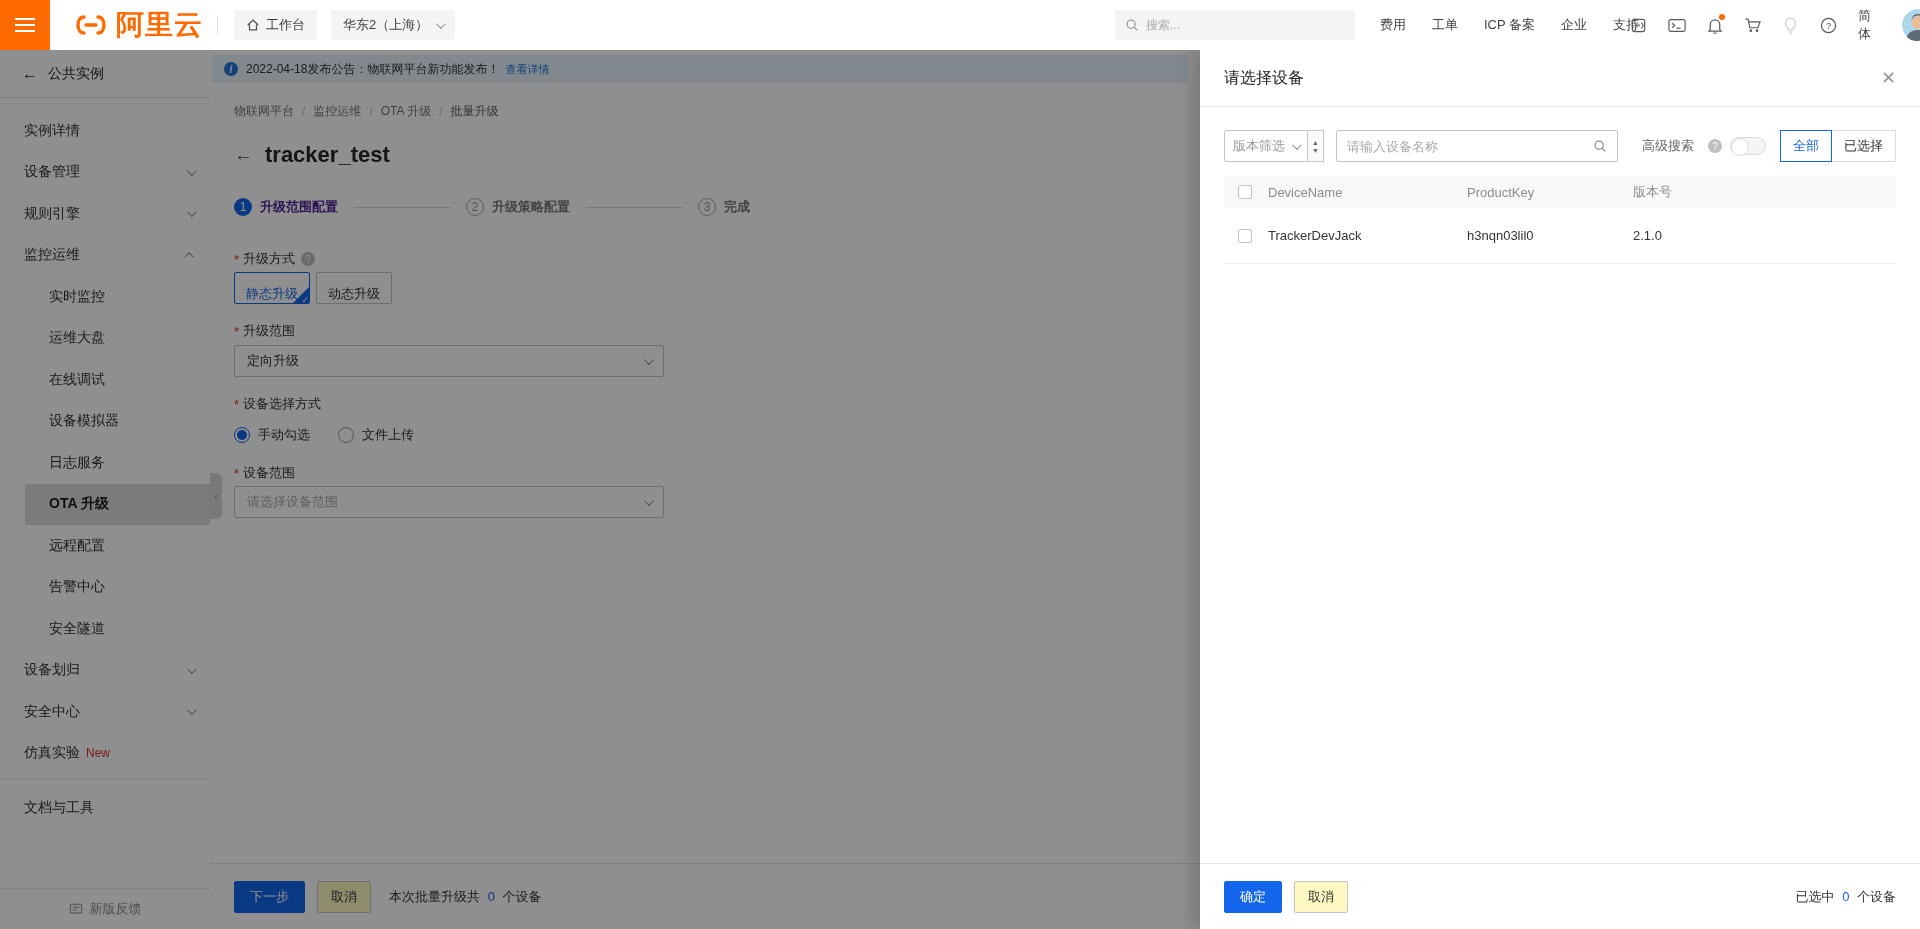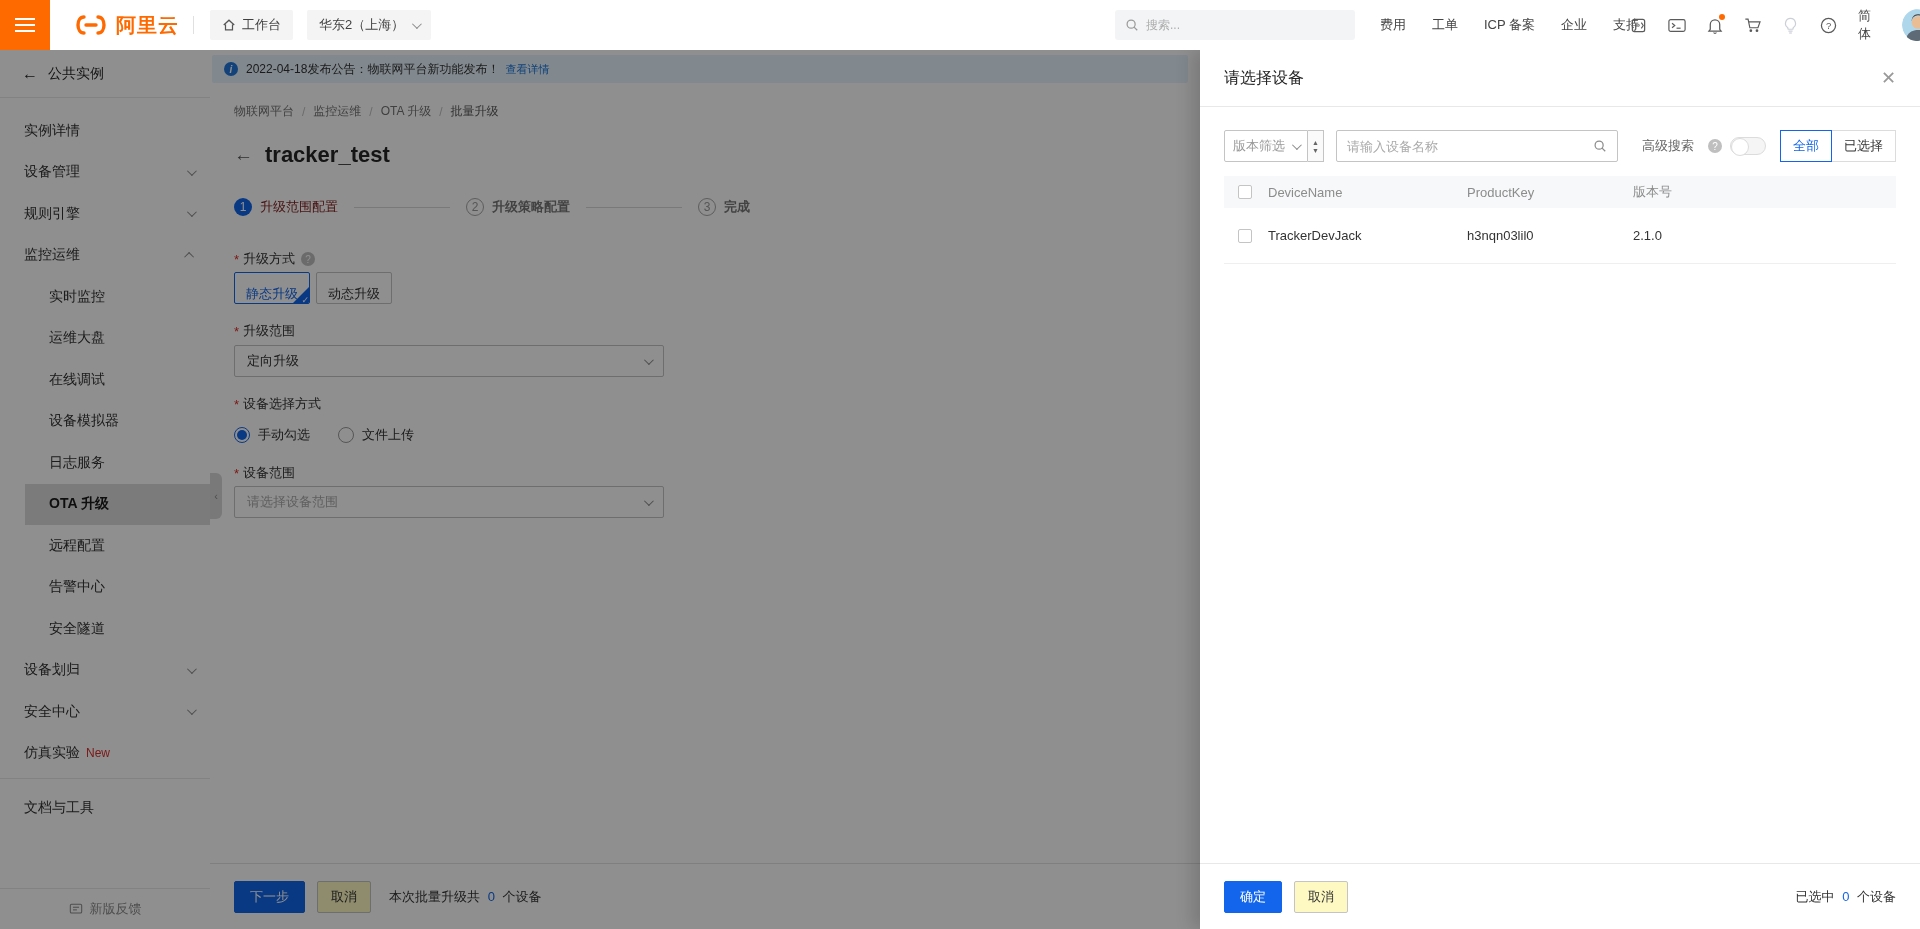--- a/index.html
+++ b/index.html
@@ -5,21 +5,21 @@
   * { margin:0; padding:0; box-sizing:border-box; }
   html,body { width:1920px; height:929px; overflow:hidden; }
   body { font-family:"Liberation Sans","DejaVu Sans",sans-serif; background:#fff; }
   .screen { position:relative; width:1920px; height:929px; background:#fff; }
 
   
   .topbar { position:absolute; left:0; top:0; width:1920px; height:50px; background:#fff; display:flex; align-items:center; z-index:40; }
   .hamburger { width:50px; height:50px; background:#FF6A00; display:flex; flex-direction:column; justify-content:center; align-items:center; gap:4px; cursor:pointer; flex:0 0 auto; }
   .hamburger i { display:block; width:20px; height:2px; background:#fff; }
   .logo { display:flex; align-items:center; margin-left:22px; flex:0 0 auto; }
-  .logo-text { color:#FF6A00; font-size:20px; font-weight:700; margin-left:6px; letter-spacing:1px; }
+  .logo-text { color:#FF6A00; font-size:28px; font-weight:700; margin-left:6px; letter-spacing:1px; }
   .logo-divider { width:1px; height:18px; background:#E0E0E0; margin:0 16px 0 14px; }
   .top-btn { height:30px; background:#F4F4F4; border-radius:2px; display:flex; align-items:center; padding:0 12px; font-size:13px; color:#404040; margin-right:14px; cursor:pointer; }
   .top-btn .chev { margin-left:8px; }
   .top-search { position:absolute; left:1115px; top:10px; width:240px; height:30px; background:#F3F4F6; border-radius:3px; display:flex; align-items:center; padding:0 10px; }
   .top-search input { border:none; outline:none; background:transparent; font-size:12px; color:#333; margin-left:7px; width:190px; font-family:inherit; }
   .top-search input::placeholder { color:#ADADAD; }
   .top-links { position:absolute; left:1380px; top:0; height:50px; display:flex; align-items:center; gap:26px; }
   .top-link { font-size:13px; color:#444; cursor:pointer; white-space:nowrap; }
   .top-icons { position:absolute; left:1630px; top:0; height:50px; display:flex; align-items:center; gap:21px; }
   .ticon { position:relative; width:18px; height:18px; display:flex; align-items:center; justify-content:center; cursor:pointer; }
@@ -58,21 +58,21 @@
   .back-arrow { font-size:19px; color:#555; cursor:pointer; }
   .page-title { font-size:22px; font-weight:700; color:#262626; }
 
   .steps { position:absolute; left:24px; top:148px; display:flex; align-items:center; }
   .step-circle { width:18px; height:18px; border-radius:50%; font-size:12px; display:flex; align-items:center; justify-content:center; flex:0 0 auto; }
   .step.active .step-circle { background:#1366EC; color:#fff; }
   .step .step-circle { border:1px solid #A6A6A6; color:#999; background:#fff; }
   .step.active .step-circle { border:none; }
   .step { display:flex; align-items:center; }
   .step-label { font-size:13px; margin-left:8px; }
-  .step.active .step-label { color:#7f1d1d; font-weight:400; }
+  .step.active .step-label { color:#4c1d95; font-weight:700; }
   .step .step-label { color:#777; font-weight:600; }
   .step-line { width:96px; height:1px; background:#D8D8D8; margin:0 16px; }
 
   .form-label { position:absolute; left:24px; font-size:13px; color:#333; display:flex; align-items:center; }
   .req { color:#E02B2B; margin-right:4px; }
   .help-circle { width:14px; height:14px; border-radius:50%; background:#BFBFBF; color:#fff; font-size:10px; display:flex; align-items:center; justify-content:center; margin-left:6px; cursor:pointer; }
   .seg-btn { position:absolute; height:32px; border:1px solid #C4C4C4; background:#fff; border-radius:2px; font-size:13px; color:#333; display:flex; align-items:flex-end; justify-content:center; cursor:pointer; }
   .seg-btn.sel { border-color:#1366EC; color:#1366EC; overflow:hidden; }
   .seg-btn.sel::after { content:""; position:absolute; right:0; bottom:0; border-left:16px solid transparent; border-bottom:16px solid #1366EC; }
   .corner-check { position:absolute; right:0px; bottom:-2px; color:#fff; font-size:9px; z-index:2; }

